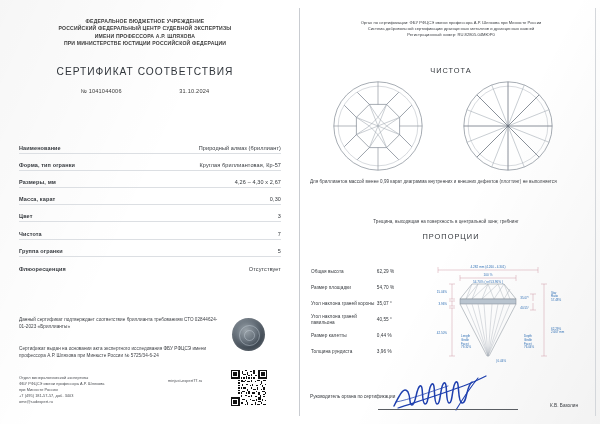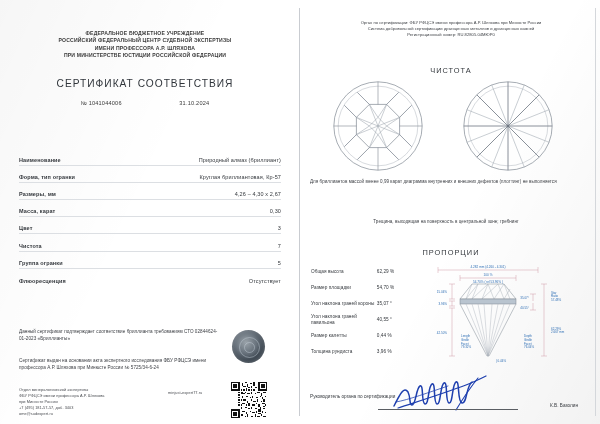--- a/index.html
+++ b/index.html
@@ -39,21 +39,21 @@
     top: 8px;
     right: 4px;
     width: 0;
     height: 408px;
     border-left: 1px solid #d4d7db;
   }
 
   
   .left {
     position: absolute;
-    left: 0; top: 12px;
+    left: 0; top: 0;
     width: 299px; height: 340px; padding-left: 48px;
   }
   .org-head {
     position: absolute;
     top: 18px; left: 0; width: 290px;
     text-align: center;
     font-size: 5.1px;
     font-weight: bold;
     letter-spacing: 0.18px;
     line-height: 7.4px;
@@ -174,21 +174,21 @@
   .sec-title {
     position: absolute;
     width: 286px; left: 6px;
     text-align: center;
     font-size: 7.4px;
     letter-spacing: 1.0px;
     color: #33373c;
   }
   .t-clarity    { top: 66px; }
   .t-comments   { top: 207px; }
-  .t-proportions{ top: 248px; }
+  .t-proportions{ top: 232px; }
 
   .clarity-wrap {
     position: absolute;
     top: 78px; left: 6px;
     width: 286px; height: 96px;
   }
   .note-small {
     position: absolute;
     left: 8px;
     font-size: 4.5px;

